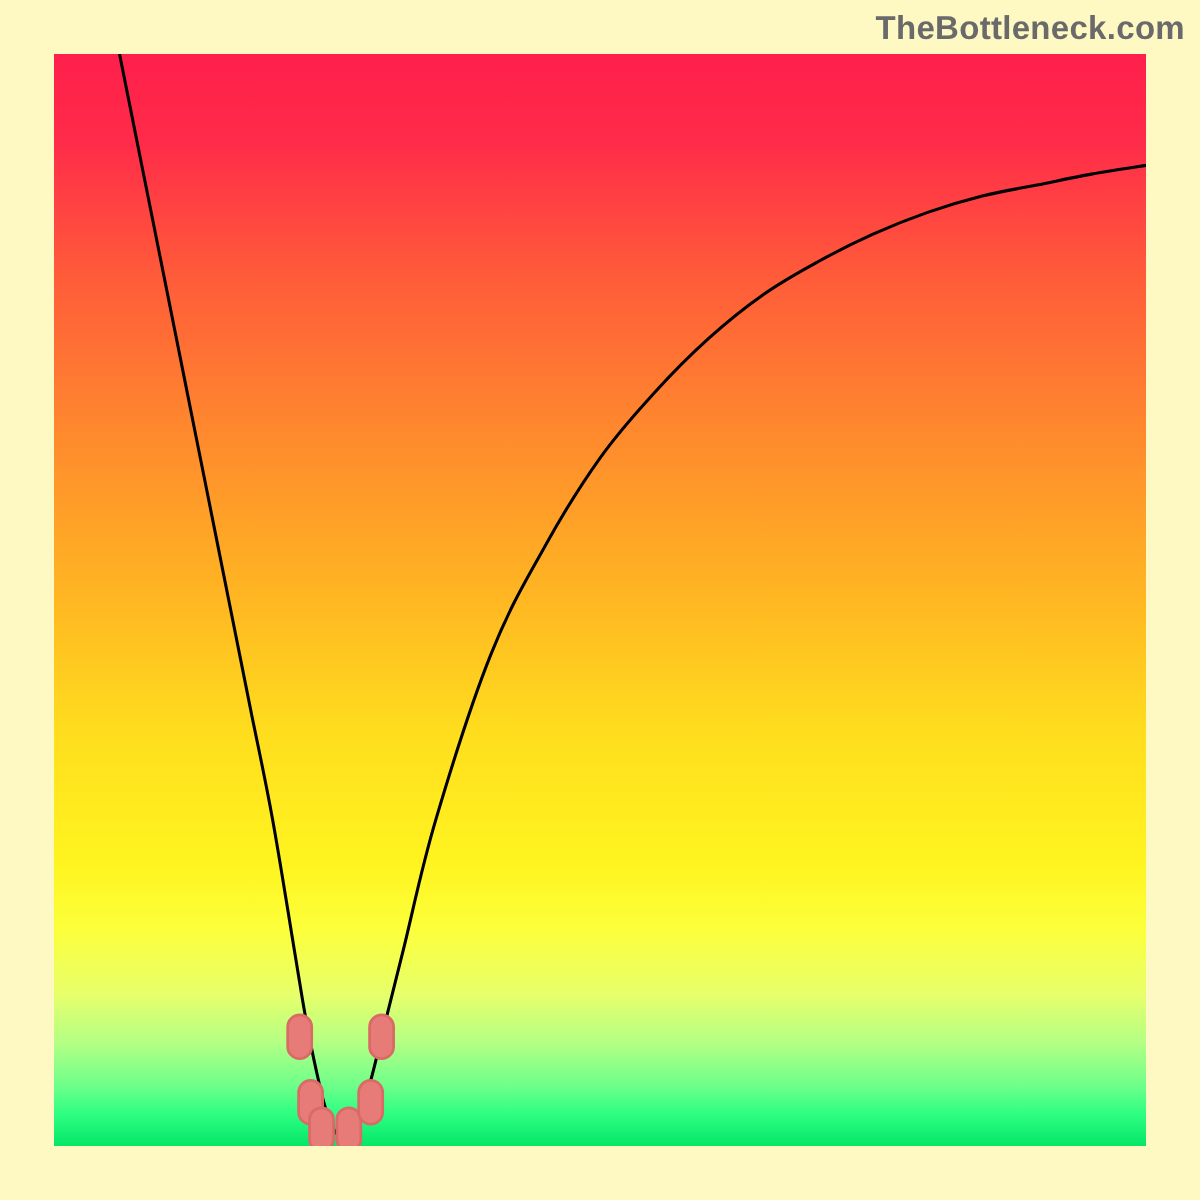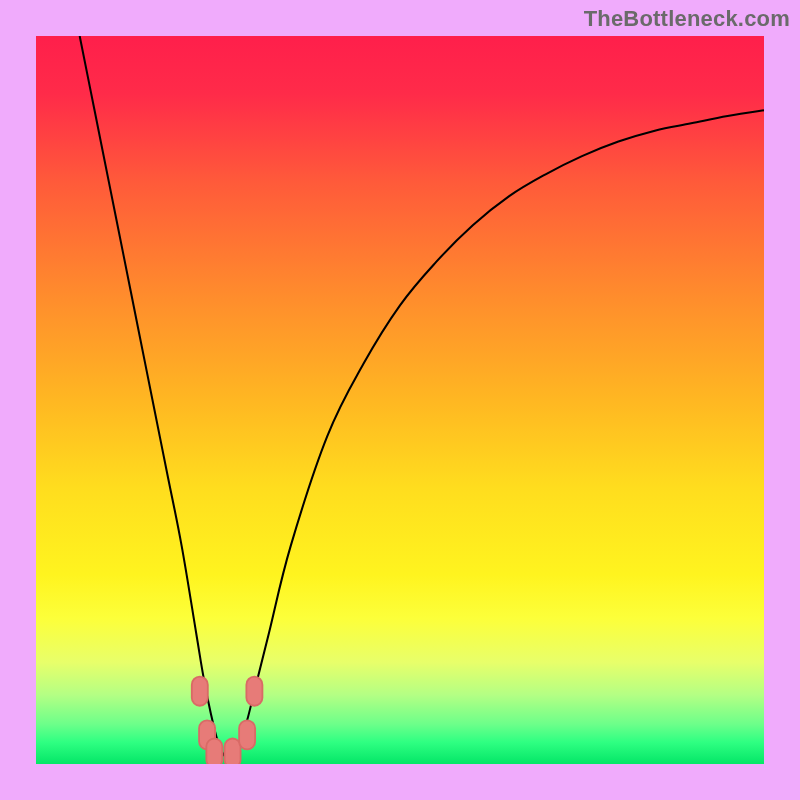--- a/index.html
+++ b/index.html
@@ -10,21 +10,21 @@
     overflow: hidden;
     background: #000;
     font-family: Arial, Helvetica, sans-serif;
   }
   .frame {
     position: absolute;
     left: 0;
     top: 0;
     width: 800px;
     height: 800px;
-    background: #f0abfc;
+    background: #fef9c3;
   }
   .plot-area {
     position: absolute;
     left: 36px;
     top: 36px;
     width: 728px;
     height: 728px;
     overflow: hidden;
   }
   .gradient {

